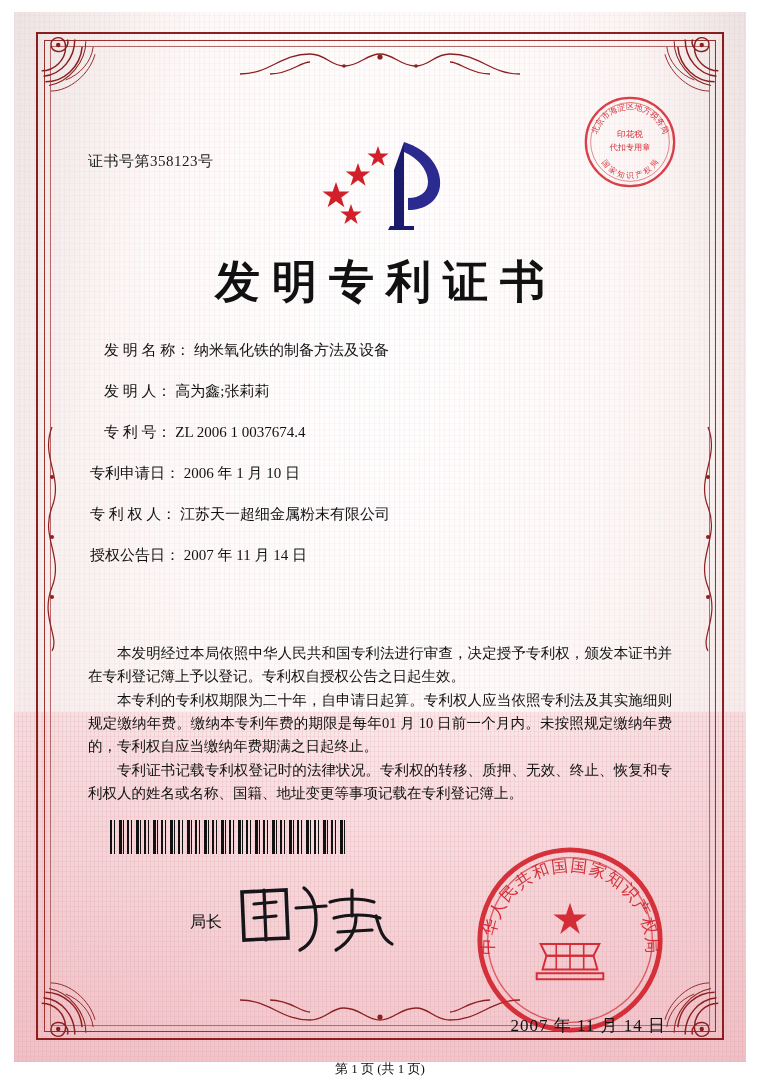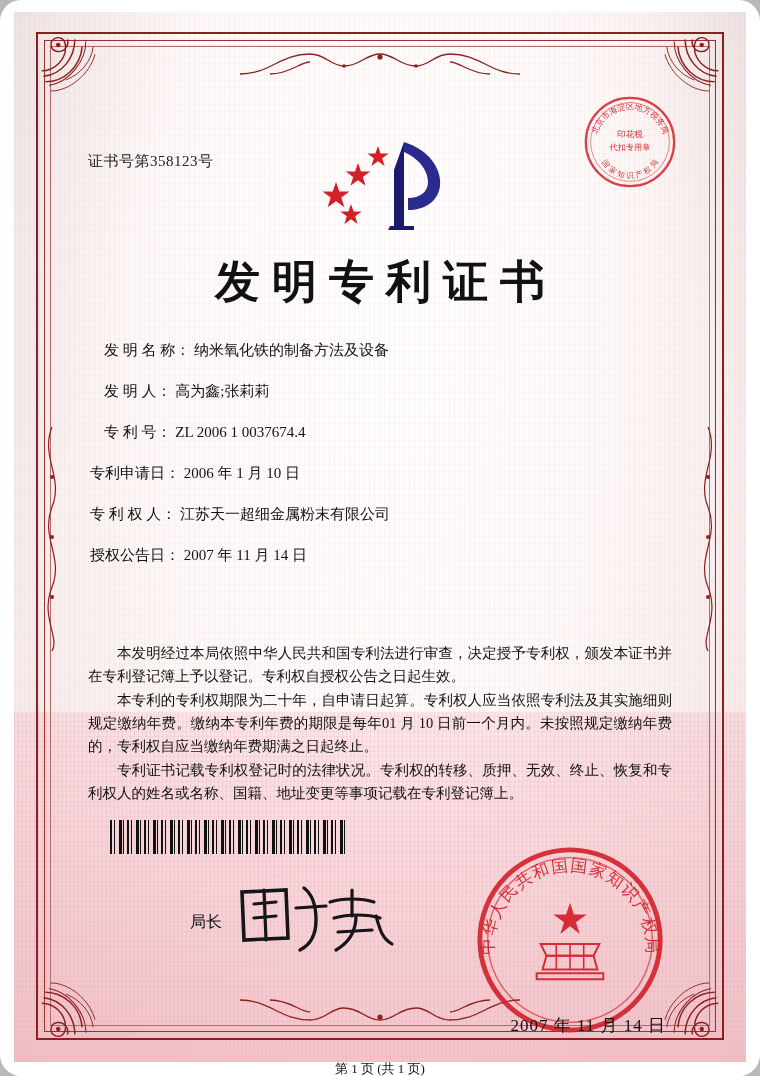--- a/index.html
+++ b/index.html
@@ -10,21 +10,20 @@
   body {
     font-family: "DejaVu Sans", "Liberation Sans", sans-serif;
   }
   .page {
     position: relative;
     width: 760px;
     height: 1076px;
     margin: 0 auto;
     background: #ffffff;
     overflow: hidden;
-    border-radius: 21px;
   }
   
   .paper {
     position: absolute;
     left: 14px;
     top: 12px;
     width: 732px;
     height: 1050px;
     background:
       radial-gradient(ellipse at 50% 30%, #ffffff 0%, #fdf9f8 45%, #f7ecec 75%, #f2e2e2 100%);

